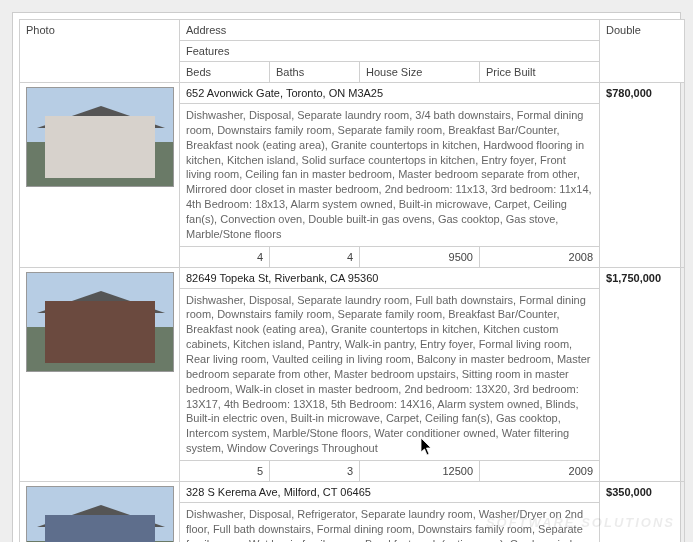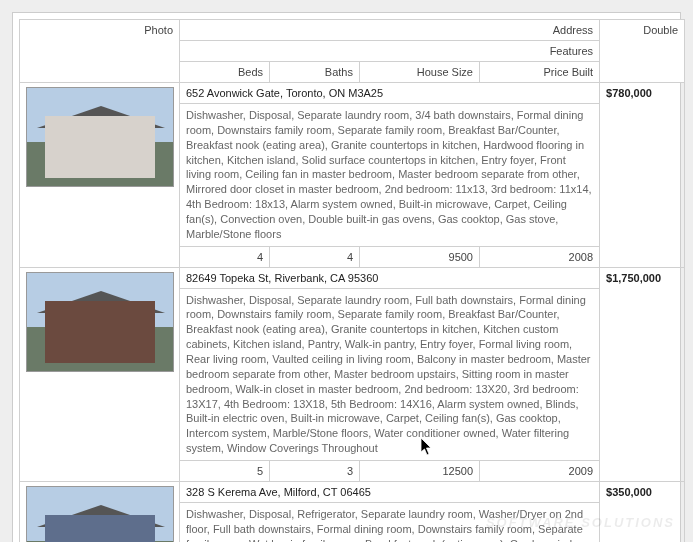--- a/index.html
+++ b/index.html
@@ -25,21 +25,21 @@
   table.grid th, table.grid td {
     border: 1px solid #d0d0d0;
     padding: 4px 6px;
     vertical-align: top;
     font-size: 11px;
   }
   table.grid th {
     font-weight: normal;
     color: #444;
     background: #fff;
-    text-align: right;
+    text-align: left;
   }
   col.c-photo { width: 160px; }
   col.c-beds  { width: 90px; }
   col.c-baths { width: 90px; }
   col.c-size  { width: 120px; }
   col.c-year  { width: 120px; }
   col.c-price { width: 85px; }
 
   td.photo-cell {
     text-align: center;

